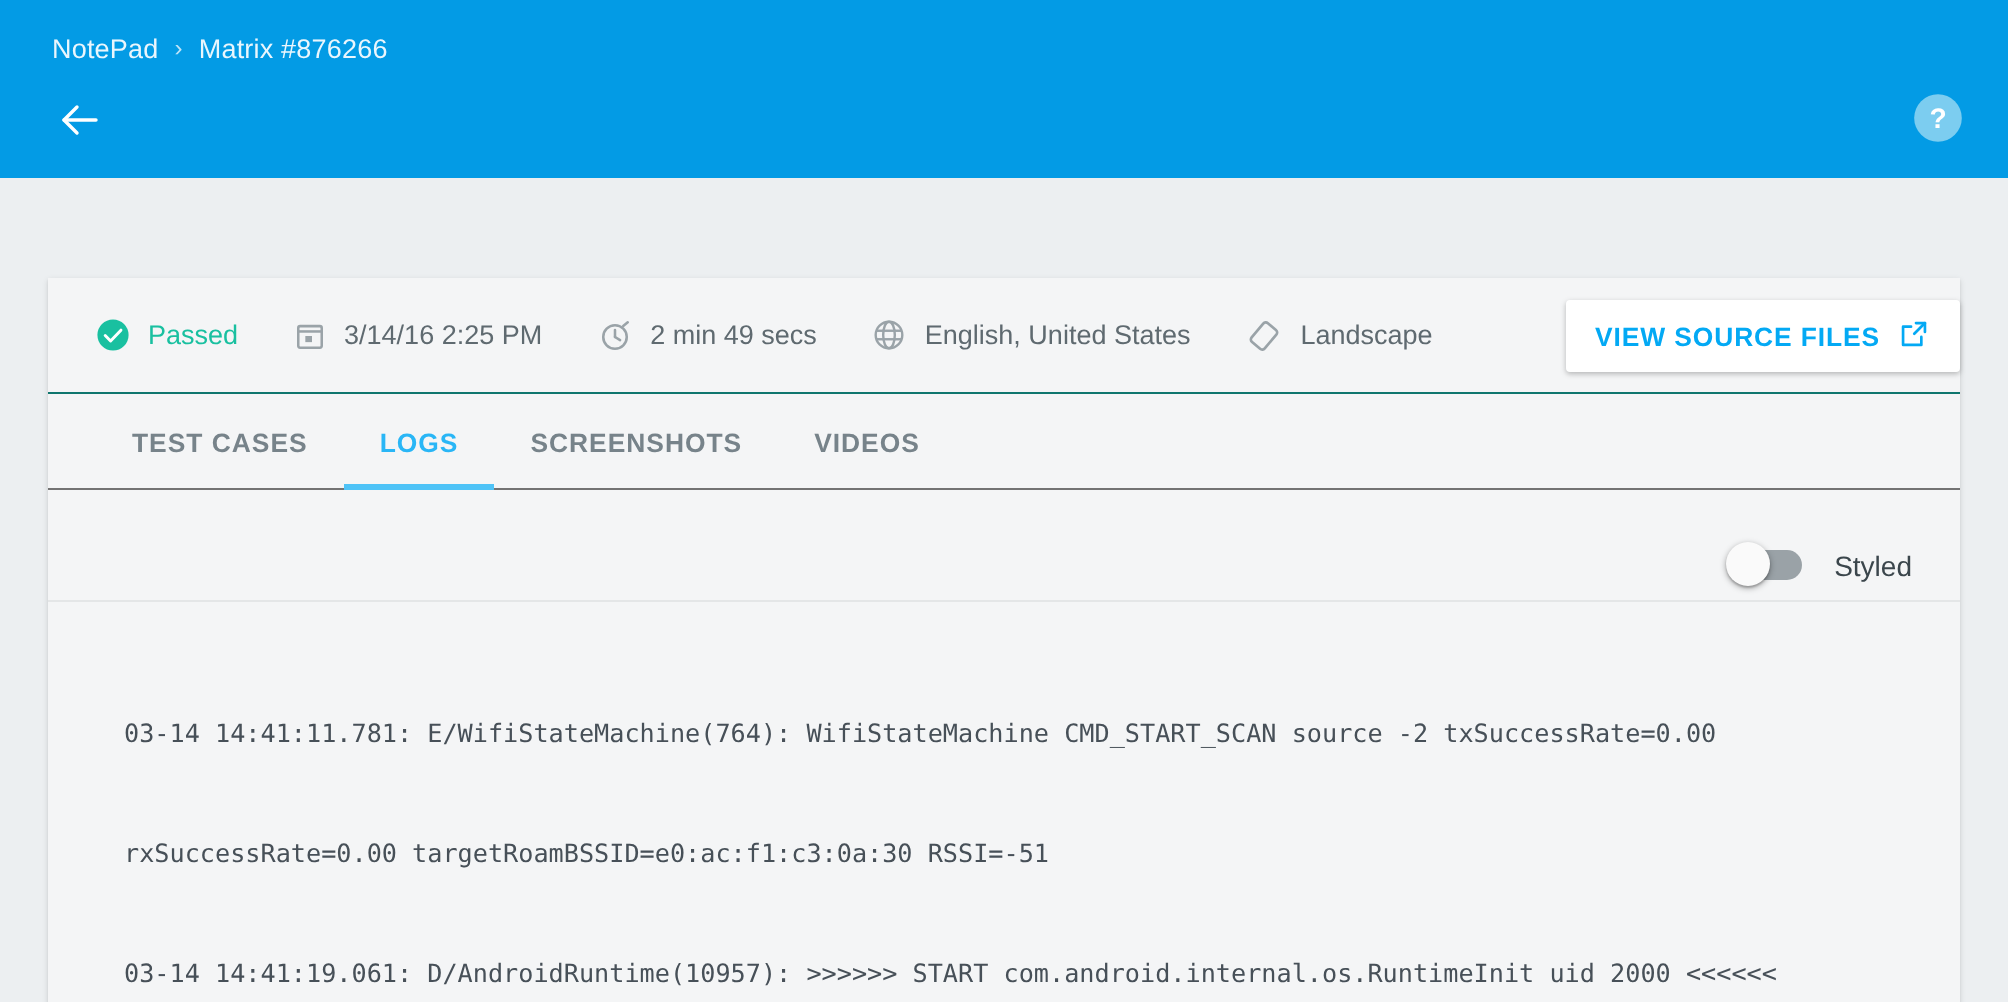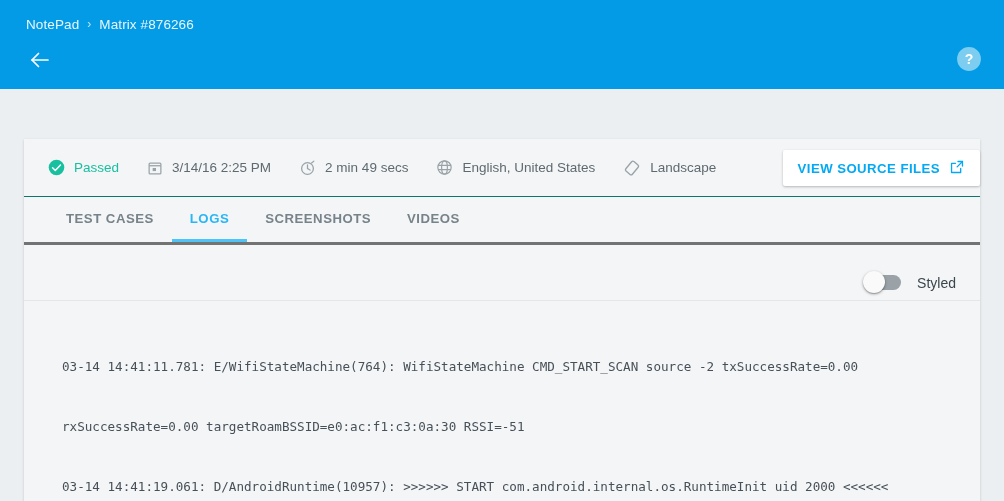--- a/index.html
+++ b/index.html
@@ -122,24 +122,23 @@
     font-family: "Liberation Sans", sans-serif;
     font-size: 13.2px;
     font-weight: bold;
     letter-spacing: 0.45px;
     cursor: pointer;
   }
 
   
   .tabs {
     display: flex;
-    align-items: flex-end;
     height: 48px;
     padding-left: 24px;
-    border-bottom: 3px solid #737373;
+    border-bottom: 1px solid #737373;
     background: #f4f5f6;
   }
   .tab {
     position: relative;
     height: 48px;
     display: flex;
     align-items: center;
     padding: 0 18px;
     font-size: 13.2px;
     font-weight: bold;

